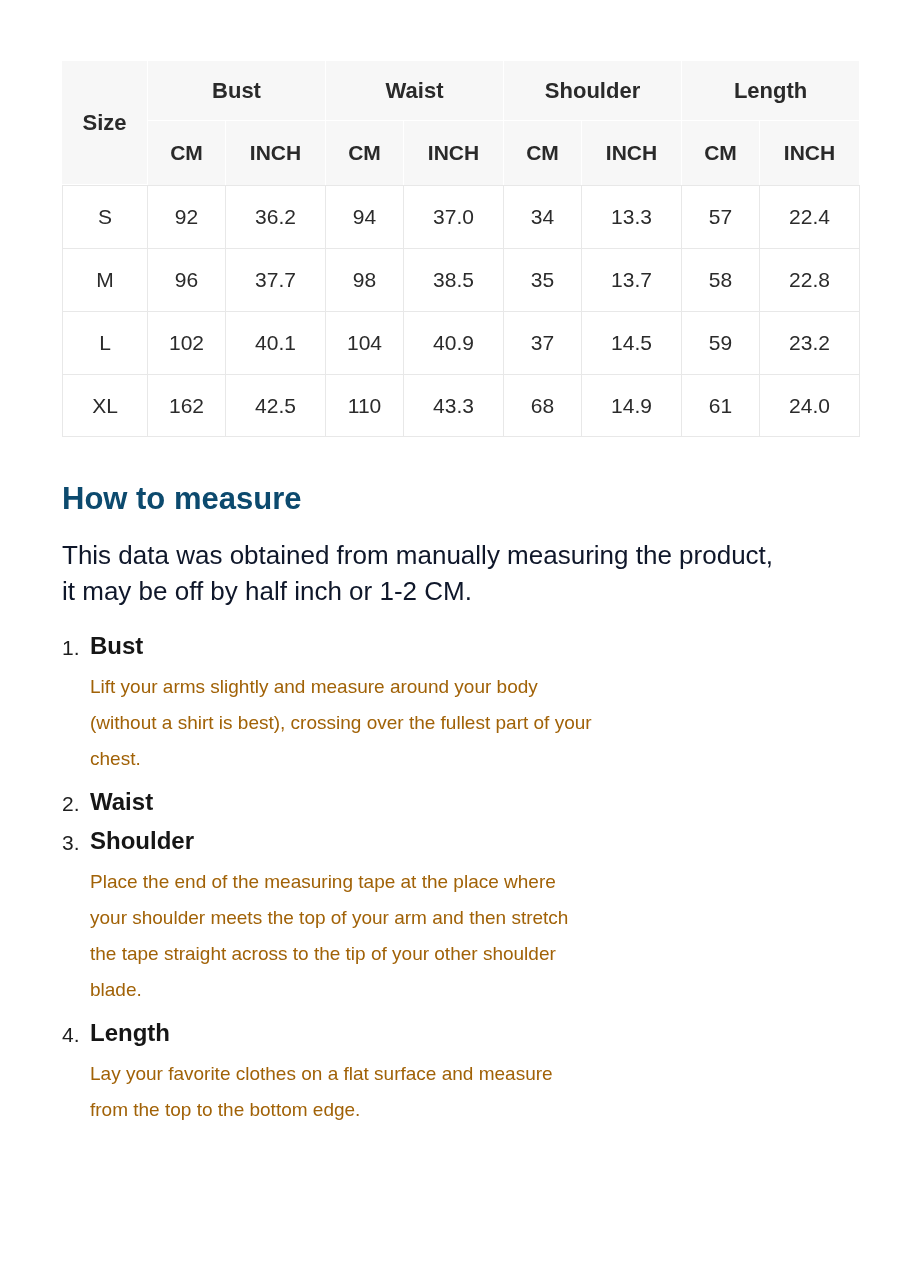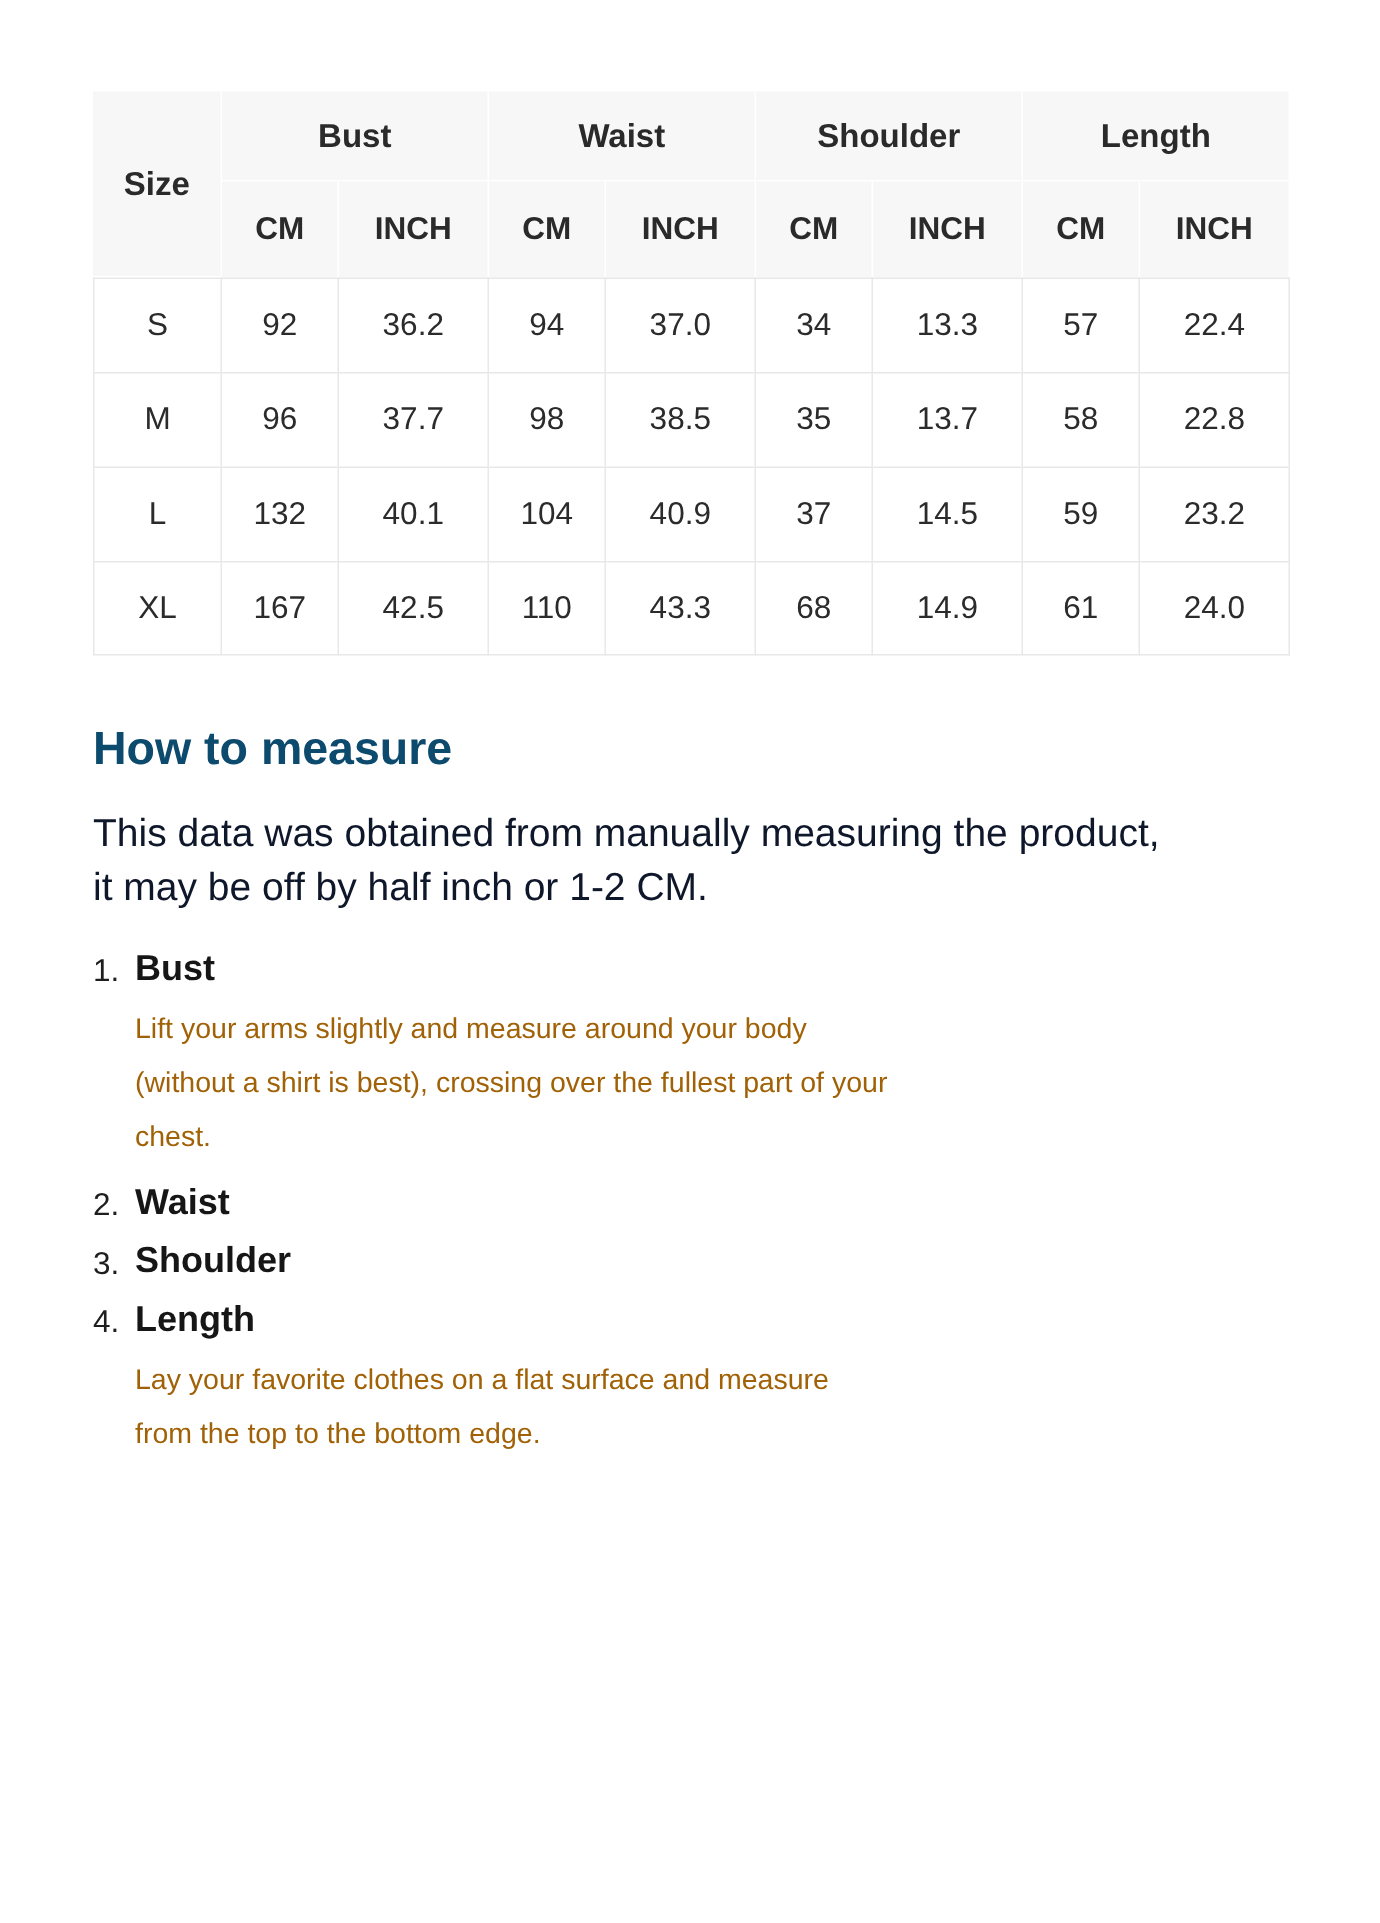--- a/index.html
+++ b/index.html
@@ -150,32 +150,32 @@
         <td>37.7</td>
         <td>98</td>
         <td>38.5</td>
         <td>35</td>
         <td>13.7</td>
         <td>58</td>
         <td>22.8</td>
       </tr>
       <tr>
         <td>L</td>
-        <td>132</td>
+        <td>102</td>
         <td>40.1</td>
         <td>104</td>
         <td>40.9</td>
         <td>37</td>
         <td>14.5</td>
         <td>59</td>
         <td>23.2</td>
       </tr>
       <tr>
         <td>XL</td>
-        <td>167</td>
+        <td>162</td>
         <td>42.5</td>
         <td>110</td>
         <td>43.3</td>
         <td>68</td>
         <td>14.9</td>
         <td>61</td>
         <td>24.0</td>
       </tr>
     </tbody>
   </table>
@@ -199,20 +199,24 @@
       <div class="step-head">
         <span class="step-num">2.</span>
         <span class="step-title">Waist</span>
       </div>
     </li>
     <li class="step">
       <div class="step-head">
         <span class="step-num">3.</span>
         <span class="step-title">Shoulder</span>
       </div>
+      <p class="step-desc">Place the end of the measuring tape at the place where
+your shoulder meets the top of your arm and then stretch
+the tape straight across to the tip of your other shoulder
+blade.</p>
     </li>
     <li class="step">
       <div class="step-head">
         <span class="step-num">4.</span>
         <span class="step-title">Length</span>
       </div>
       <p class="step-desc">Lay your favorite clothes on a flat surface and measure
 from the top to the bottom edge.</p>
     </li>
   </ol>

